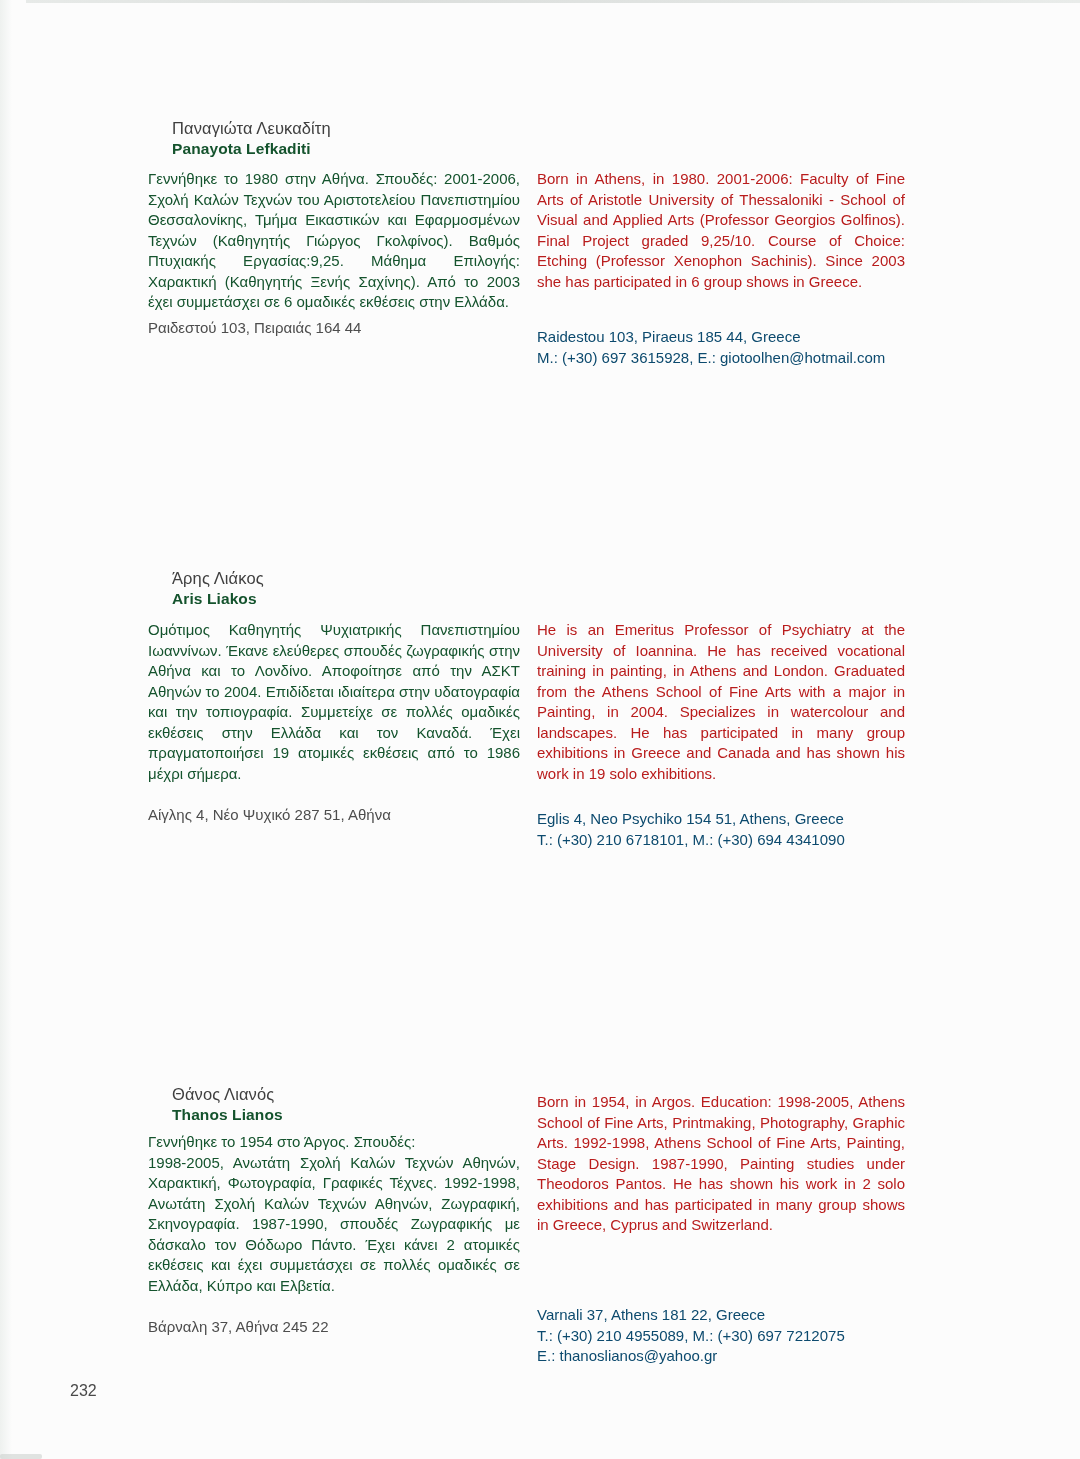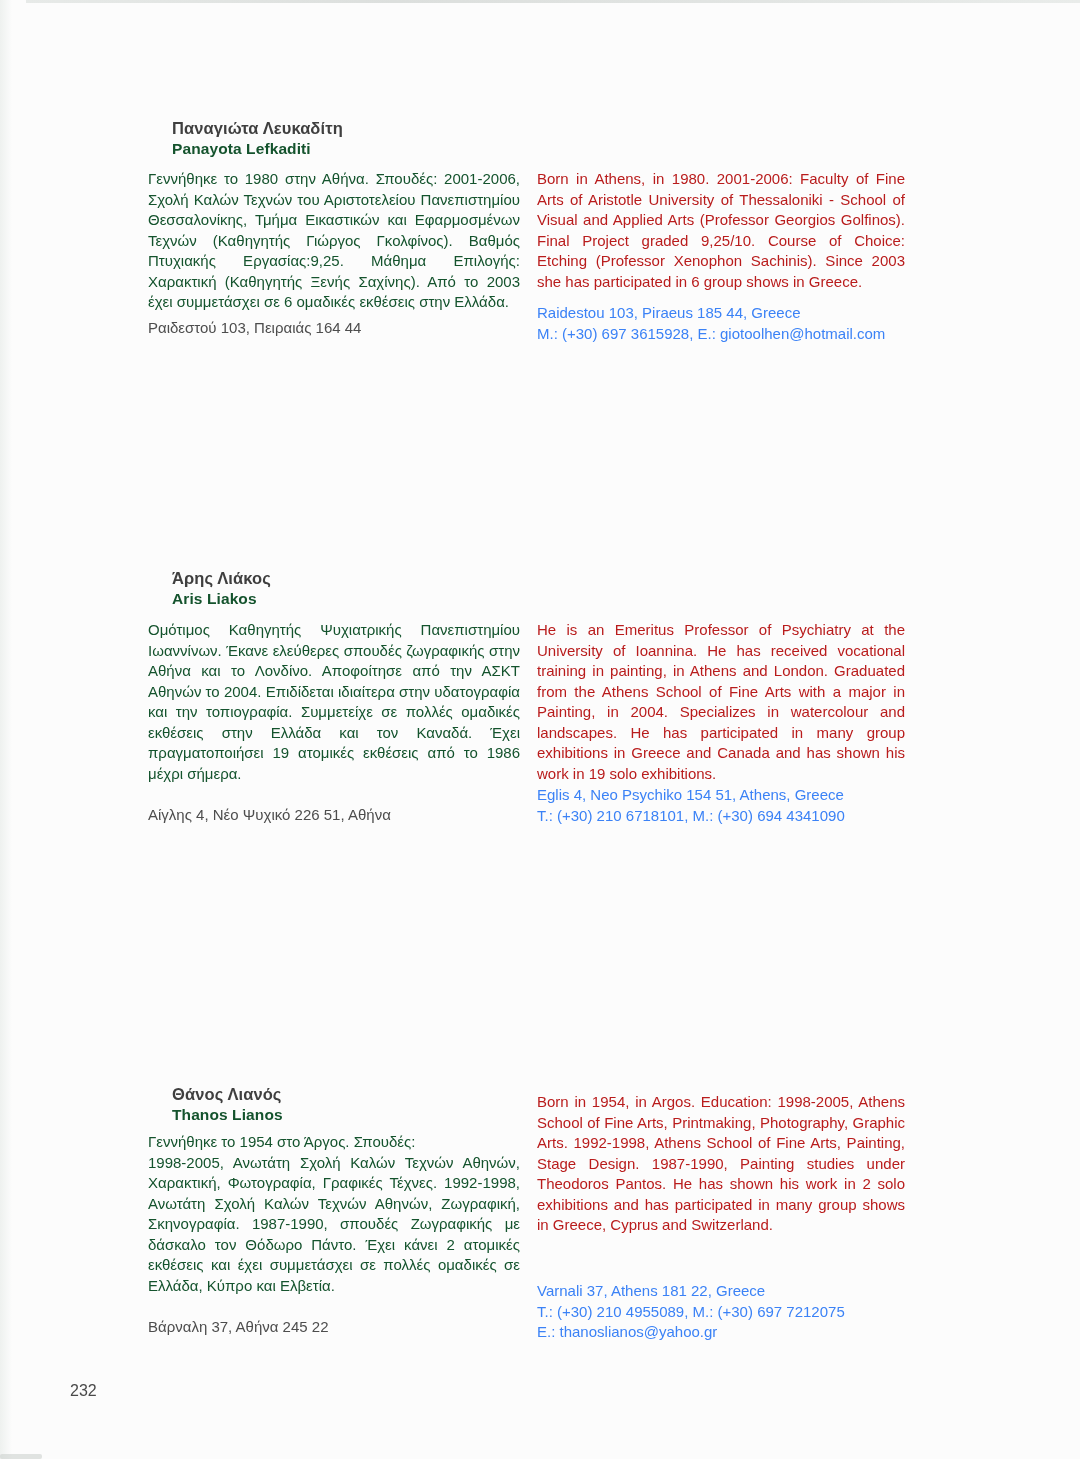--- a/index.html
+++ b/index.html
@@ -36,21 +36,21 @@
     width: 42px; height: 5px;
     background: #c9cdca;
     opacity: 0.55;
     border-radius: 2px;
   }
   
   .name-el {
     position: absolute;
     left: 172px;
     font-size: 16.5px;
-    font-weight: bold;
+    font-weight: normal;
     color: #3f3f3f;
     letter-spacing: 0.1px;
     white-space: nowrap;
   }
   .name-en {
     position: absolute;
     left: 172px;
     font-size: 15.5px;
     font-weight: bold;
     color: #14532d;
@@ -74,22 +74,23 @@
   }
   .addr-el {
     position: absolute;
     left: 148px;
     color: #4d4d4d;
     white-space: nowrap;
   }
   .addr-en {
     position: absolute;
     left: 537px;
-    color: #3b82f6;
+    color: #0c4a6e;
     white-space: pre-line;
+    margin-top: 24px;
   }
   .page-num {
     position: absolute;
     left: 70px;
     top: 1381px;
     font-size: 16px;
     color: #494949;
     text-align: right;
   }
 </style>
@@ -112,21 +113,21 @@
     <div class="addr-el" style="top:318px">Ραιδεστού 103, Πειραιάς 164 44</div>
   </section>
 
   <section>
     <div class="name-el" style="top:568px">Άρης Λιάκος</div>
     <div class="name-en" style="top:589px">Aris Liakos</div>
     <div class="bio-el" style="top:620px">Ομότιμος Καθηγητής Ψυχιατρικής Πανεπιστημίου Ιωαννίνων. Έκανε ελεύθερες σπουδές ζωγραφικής στην Αθήνα και το Λονδίνο. Αποφοίτησε από την ΑΣΚΤ Αθηνών το 2004. Επιδίδεται ιδιαίτερα στην υδατογραφία και την τοπιογραφία. Συμμετείχε σε πολλές ομαδικές εκθέσεις στην Ελλάδα και τον Καναδά. Έχει πραγματοποιήσει 19 ατομικές εκθέσεις από το 1986 μέχρι σήμερα.</div>
     <div class="bio-en" style="top:620px">He is an Emeritus Professor of Psychiatry at the University of Ioannina. He has received vocational training in painting, in Athens and London. Graduated from the Athens School of Fine Arts with a major in Painting, in 2004. Specializes in watercolour and landscapes. He has participated in many group exhibitions in Greece and Canada and has shown his work in 19 solo exhibitions.</div>
     <div class="addr-en" style="top:785px">Eglis 4, Neo Psychiko 154 51, Athens, Greece
 T.: (+30) 210 6718101, M.: (+30) 694 4341090</div>
-    <div class="addr-el" style="top:805px">Αίγλης 4, Νέο Ψυχικό 226 51, Αθήνα</div>
+    <div class="addr-el" style="top:805px">Αίγλης 4, Νέο Ψυχικό 287 51, Αθήνα</div>
   </section>
 
   <section>
     <div class="name-el" style="top:1084px">Θάνος Λιανός</div>
     <div class="name-en" style="top:1105px">Thanos Lianos</div>
     <div class="bio-el" style="top:1132px">Γεννήθηκε το 1954 στο Άργος. Σπουδές:
 1998-2005, Ανωτάτη Σχολή Καλών Τεχνών Αθηνών, Χαρακτική, Φωτογραφία, Γραφικές Τέχνες. 1992-1998, Ανωτάτη Σχολή Καλών Τεχνών Αθηνών, Ζωγραφική, Σκηνογραφία. 1987-1990, σπουδές Ζωγραφικής με δάσκαλο τον Θόδωρο Πάντο. Έχει κάνει 2 ατομικές εκθέσεις και έχει συμμετάσχει σε πολλές ομαδικές σε Ελλάδα, Κύπρο και Ελβετία.</div>
     <div class="bio-en" style="top:1092px">Born in 1954, in Argos. Education: 1998-2005, Athens School of Fine Arts, Printmaking, Photography, Graphic Arts. 1992-1998, Athens School of Fine Arts, Painting, Stage Design. 1987-1990, Painting studies under Theodoros Pantos. He has shown his work in 2 solo exhibitions and has participated in many group shows in Greece, Cyprus and Switzerland.</div>
     <div class="addr-en" style="top:1281px">Varnali 37, Athens 181 22, Greece
 T.: (+30) 210 4955089, M.: (+30) 697 7212075

